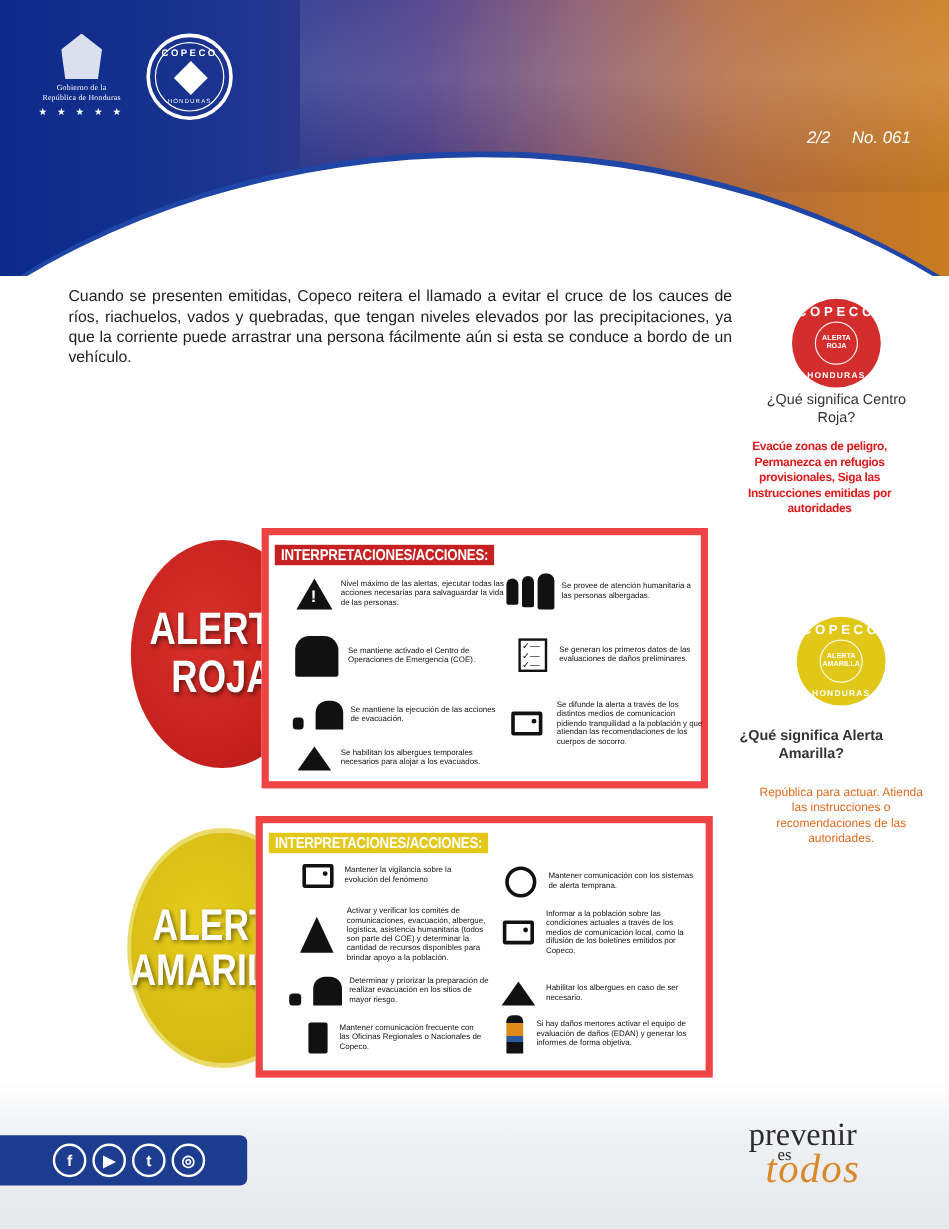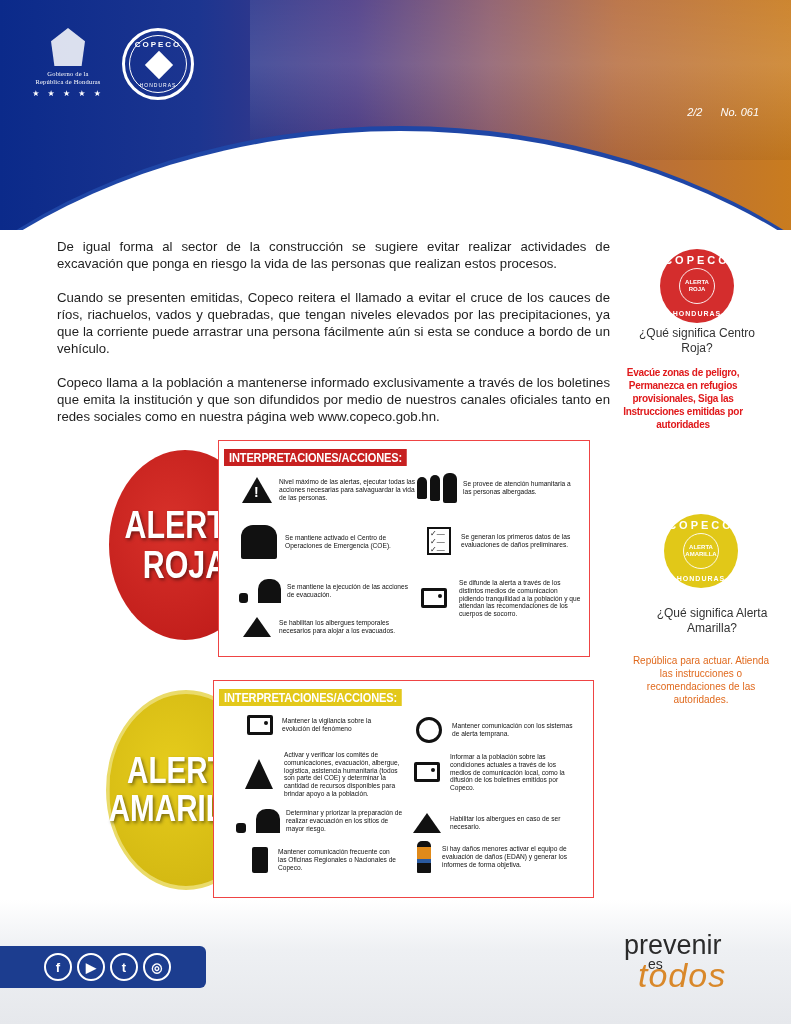--- a/index.html
+++ b/index.html
@@ -37,21 +37,21 @@
   .copeco-logo .diamond {
     position: absolute; left: 19px; top: 19px; width: 20px; height: 20px; background: #fff; transform: rotate(45deg);
   }
   .copeco-logo .ring-top { position: absolute; top: 4px; width: 100%; text-align: center; color: #fff; font-size: 8px; font-weight: bold; letter-spacing: 2px; }
   .copeco-logo .ring-bot { position: absolute; bottom: 4px; width: 100%; text-align: center; color: #fff; font-size: 5px; letter-spacing: 1px; }
   .title {
     position: absolute; left: 215px; top: 36px; color: #fff; font-weight: bold; font-style: italic;
     font-size: 49px; letter-spacing: 1.5px; text-shadow: 2px 3px 6px rgba(0,0,0,0.55); white-space: nowrap;
   }
   .dateline { position: absolute; right: 32px; top: 92px; color: #fff; font-style: italic; font-size: 13px; text-align: right; line-height: 16px; }
-  .issue { position: absolute; right: 32px; top: 106px; color: #fff; font-style: italic; font-size: 11px; }
+  .issue { position: absolute; right: 32px; top: 106px; color: #fff; font-style: italic; font-size: 14px; }
   .issue span { margin-left: 18px; }
 
   
   .body-text { position: absolute; left: 57px; top: 238px; width: 553px; font-size: 13.2px; line-height: 17px; color: #1e1e1e; text-align: justify; }
   .body-text p { margin-bottom: 17px; }
 
   
   .side-badge {
     position: absolute; width: 74px; height: 74px; border-radius: 50%; display: flex; align-items: center; justify-content: center;
   }
@@ -68,21 +68,21 @@
   
   .alert-circle {
     position: absolute; border-radius: 50%; display: flex; align-items: center; justify-content: center; text-align: center;
     color: #fff; font-weight: bold; font-family: "Liberation Sans", sans-serif; text-shadow: 2px 2px 4px rgba(0,0,0,0.45);
     transform: scaleX(0.8);
   }
   .circle-red { left: 90px; top: 450px; width: 190px; height: 190px; background: radial-gradient(circle at 40% 40%, #d8312a 0%, #c31f1c 70%, #a9191a 100%); font-size: 38px; line-height: 40px; }
   .circle-yellow { left: 86px; top: 690px; width: 200px; height: 200px; background: radial-gradient(circle at 40% 40%, #e6cc1c 0%, #d3b812 75%, #c2a80e 100%); font-size: 37px; line-height: 38px; border: 4px solid #eadb6a; }
 
   .panel {
-    position: absolute; background: #fff; border: 1px solid #ef4444;
+    position: absolute; background: #fff; border: 6px solid #ef4444;
   }
   .panel-red { left: 218px; top: 440px; width: 372px; height: 217px; }
   .panel-yellow { left: 213px; top: 680px; width: 381px; height: 218px; }
   .panel-header {
     position: absolute; left: 5px; top: 8px; padding: 1px 6px; color: #fff; font-weight: bold; font-size: 13px;
     letter-spacing: -0.2px; transform: scaleX(0.85); transform-origin: left center; white-space: nowrap;
   }
   .panel-red .panel-header { background: #c72020; }
   .panel-yellow .panel-header { background: #e3c81a; }
 
@@ -110,21 +110,21 @@
     background: linear-gradient(180deg, #ffffff 0%, #eef0f3 40%, #e6e8ec 100%);
   }
   .social-bar {
     position: absolute; left: 0; top: 946px; width: 206px; height: 42px; background: #1c3d8f; border-radius: 0 6px 6px 0;
     display: flex; align-items: center; padding-left: 44px; gap: 5px;
   }
   .social-bar .soc {
     width: 28px; height: 28px; border: 2px solid #fff; border-radius: 50%; color: #fff; font-weight: bold;
     font-size: 13px; display: flex; align-items: center; justify-content: center;
   }
-  .slogan { position: absolute; left: 624px; top: 932px; font-family: Liberation Sans, sans-serif; }
+  .slogan { position: absolute; left: 624px; top: 932px; font-family: Liberation Serif, serif; }
   .slogan .s1 { font-size: 27px; color: #2b2b2b; line-height: 26px; }
   .slogan .s2 { font-size: 14px; color: #2b2b2b; position: absolute; left: 8px; top: 24px; margin-left: 16px; }
   .slogan .s3 { font-size: 34px; font-style: italic; color: #d9882a; position: absolute; left: 14px; top: 24px; letter-spacing: 1px; }
 </style>
 </head>
 <body>
 
 <div class="header">
   <div class="building"></div>
   <div class="curve"></div>
@@ -143,39 +143,37 @@
       <div class="ring-bot">HONDURAS</div>
     </div>
   </div>
 
   <div class="issue">
     <span>2/2</span><span>No. 061</span>
   </div>
 </div>
 
 <div class="body-text">
-  <p>De igual forma al sector de la construcción se sugiere evitar realizar actividades de excavación que ponga en riesgo la vida de las personas que realizan estos procesos.</p>
   <p>Cuando se presenten emitidas, Copeco reitera el llamado a evitar el cruce de los cauces de ríos, riachuelos, vados y quebradas, que tengan niveles elevados por las precipitaciones, ya que la corriente puede arrastrar una persona fácilmente aún si esta se conduce a bordo de un vehículo.</p>
-  <p>Copeco llama a la población a mantenerse informado exclusivamente a través de los boletines que emita la institución y que son difundidos por medio de nuestros canales oficiales tanto en redes sociales como en nuestra página web www.copeco.gob.hn.</p>
 </div>
 
 <div class="side-badge badge-red">
   <div class="arc-top">COPECO</div>
   <div class="core">ALERTA ROJA</div>
   <div class="arc-bot">HONDURAS</div>
 </div>
 <div class="side-q" style="left:622px; top:326px;">¿Qué significa Centro Roja?</div>
 <div class="side-note note-red" style="left:608px; top:366px;">Evacúe zonas de peligro, Permanezca en refugios provisionales, Siga las Instrucciones emitidas por autoridades</div>
 
 <div class="side-badge badge-yellow">
   <div class="arc-top">COPECO</div>
   <div class="core">ALERTA AMARILLA</div>
   <div class="arc-bot">HONDURAS</div>
 </div>
-<div class="side-q" style="left:637px; top:606px;">¿Qué significa Alerta Amarilla?</div>
+<div class="side-q" style="left:601px; top:606px;font-weight:bold;">¿Qué significa Alerta Amarilla?</div>
 <div class="side-note note-orange" style="left:626px; top:654px;">República para actuar. Atienda las instrucciones o recomendaciones de las autoridades.</div>
 
 <div class="alert-circle circle-red">
   <div>
     <div>ALERTA</div>
     <div>ROJA</div>
   </div>
 </div>
 <div class="panel panel-red">
   <div class="panel-header">INTERPRETACIONES/ACCIONES:</div>

